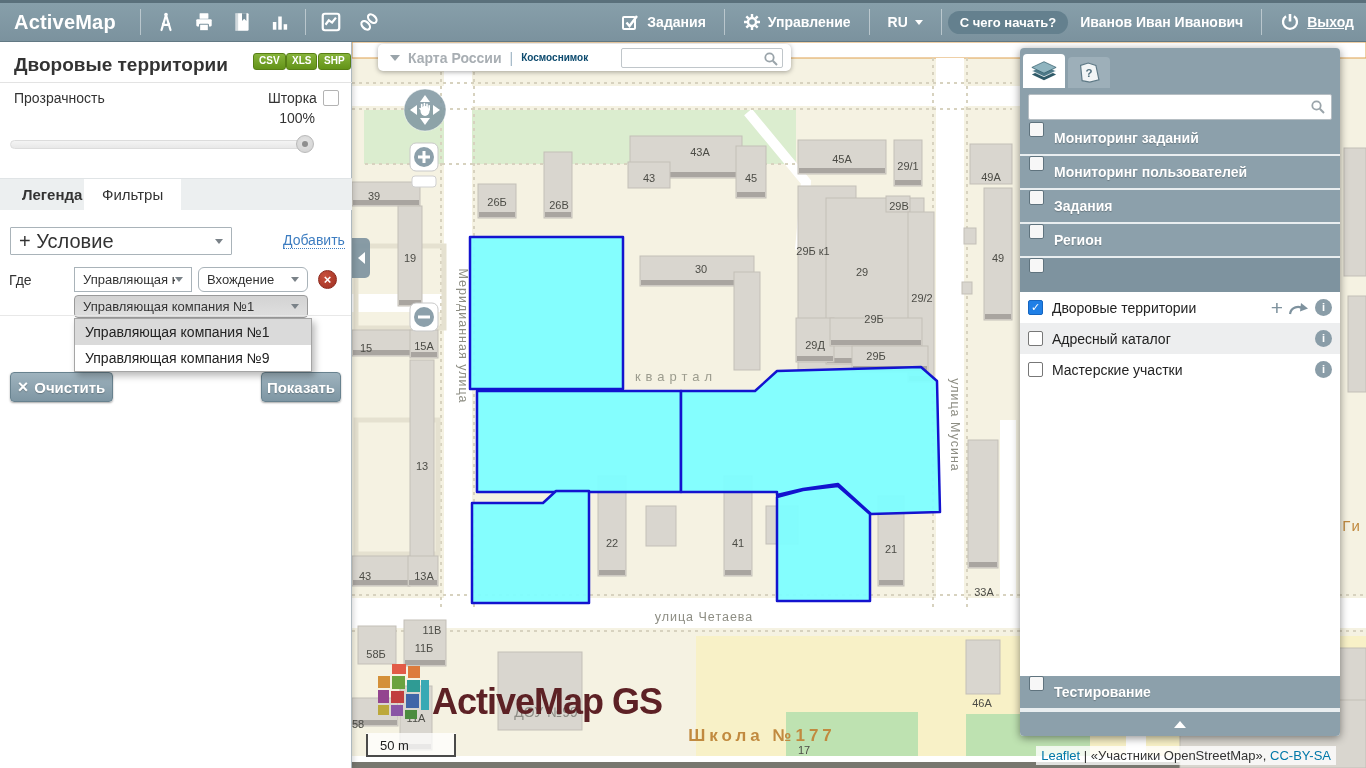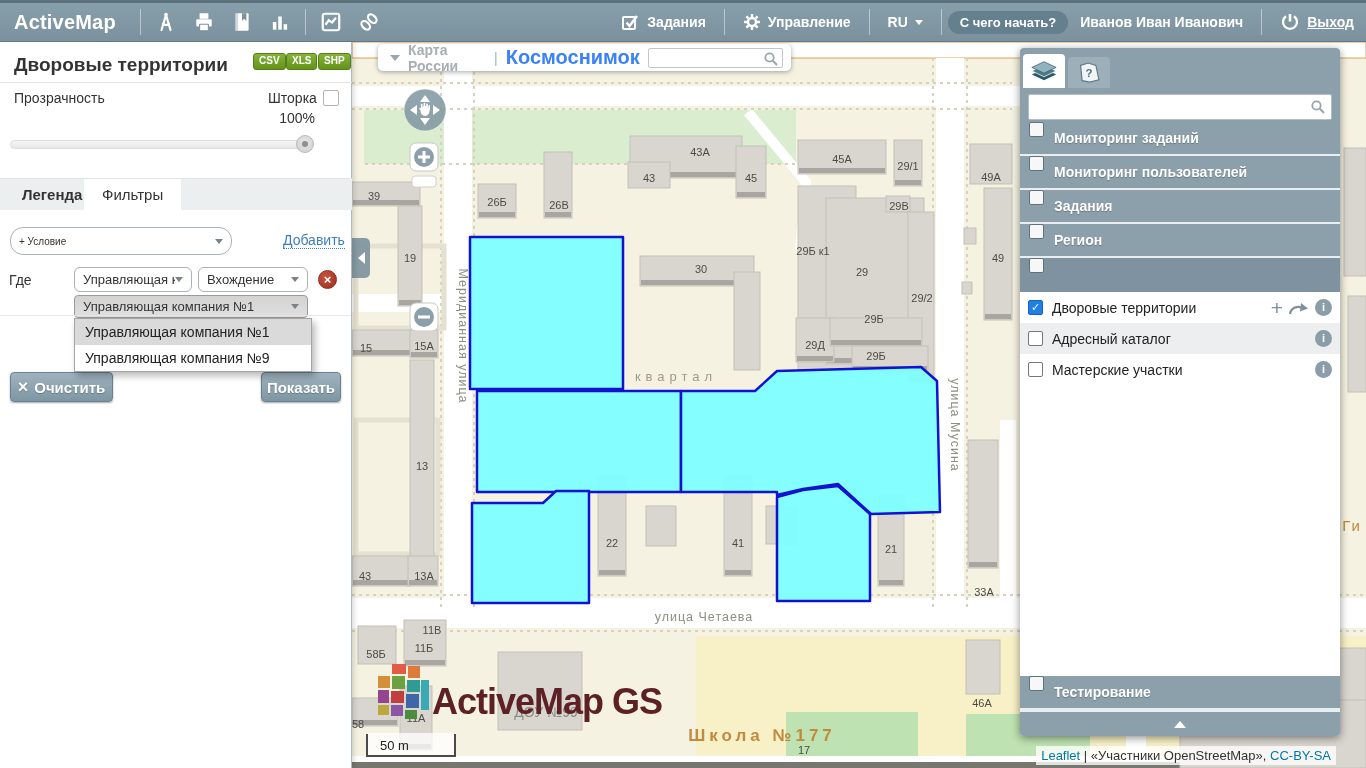--- a/index.html
+++ b/index.html
@@ -32,27 +32,27 @@
   .slider-track{position:absolute;left:10px;top:98px;width:302px;height:9px;border:1px solid #DCDCDC;border-radius:5px;
     background:linear-gradient(#F4F4F4,#E8E8E8);cursor:pointer}
   .slider-handle{position:absolute;left:296px;top:93px;width:18px;height:18px;border-radius:50%;
     background:radial-gradient(circle at 50% 40%,#E6E6E6,#CFCFCF);border:1px solid #B9B9B9;cursor:pointer}
   .slider-handle::after{content:"";position:absolute;left:5px;top:5px;width:6px;height:6px;border-radius:50%;background:#8F8F8F}
   .tabstrip{position:absolute;left:0;top:136px;width:352px;height:32px;background:#ECEFF0;border-top:1px solid #E0E4E6}
   .tab{position:absolute;top:0;height:32px;line-height:32px;padding:0 18px;font-size:15px;color:#333;cursor:pointer}
   .tab.legend{left:4px;font-weight:bold}
   .tab.filters{left:84px;background:#fff;height:34px}
   .lp-content{position:absolute;left:0;top:168px;width:351px;bottom:0;background:#fff}
-  .select{border:1px solid #A9B3B9;border-radius:13px;background:#fff;font-size:10px;color:#333;
+  .select{border:1px solid #A9B3B9;border-radius:1px;background:#fff;font-size:20px;color:#333;
     display:flex;align-items:center;padding:0 8px;cursor:pointer;position:absolute}
   .select .sel-caret{margin-left:auto;width:0;height:0;border-left:4px solid transparent;border-right:4px solid transparent;border-top:5px solid #7A8288}
   .cond-select{left:10px;top:17px;width:222px;height:28px}
   .add-link{position:absolute;left:283px;top:22px;font-size:14px;color:#3D7DC1;border-bottom:1px dotted #3D7DC1;cursor:pointer}
   .where-label{position:absolute;left:9px;top:62px;font-size:14px;color:#333}
-  .sel-field{left:74px;top:57px;width:118px;height:25px;border-radius:6px;font-size:13px}
+  .sel-field{left:74px;top:57px;width:118px;height:25px;border-radius:0;font-size:13px}
   .sel-op{left:198px;top:57px;width:110px;height:25px;border-radius:6px;font-size:13px}
   .del-btn{position:absolute;left:318px;top:60px;width:19px;height:19px;border-radius:50%;cursor:pointer;
     background:radial-gradient(circle at 35% 30%,#C8503C,#9E2F22);border:1px solid #8C281C;
     color:#fff;font-size:13px;font-weight:bold;line-height:17px;text-align:center}
   .sel-value{left:74px;top:85px;width:234px;height:23px;border-radius:4px;background:linear-gradient(#D3D3D3,#DFDFDF);border:1px solid #9A9A9A;font-size:13px}
   .hr2{position:absolute;left:0;top:105px;width:351px;height:1px;background:#E8E8E8}
   .dropdown{position:absolute;left:74px;top:108px;width:238px;background:#fff;border:1px solid #A5A5A5;
     box-shadow:3px 4px 7px rgba(0,0,0,.28);z-index:5}
   .dd-opt{height:26px;line-height:26px;padding:0 10px;font-size:14px;color:#222;cursor:pointer;white-space:nowrap}
   .dd-opt.hl{background:#DADADA}
@@ -91,21 +91,21 @@
   .rp-test{height:34px;flex:0 0 auto}
   .rp-footer{height:26px;background:#8CA0AB;border-top:2px solid #E9EEF0;flex:0 0 auto;display:flex;align-items:center;justify-content:center;cursor:pointer}
   .tri-up{width:0;height:0;border-left:6px solid transparent;border-right:6px solid transparent;border-bottom:7px solid #fff}
 
   
   .map-toolbar{position:absolute;left:378px;top:44px;width:413px;height:27px;background:#fff;border-radius:5px;z-index:20;
     box-shadow:0 1px 5px rgba(0,0,0,.35);display:flex;align-items:center;padding:0 8px;gap:8px}
   .mt-caret{width:0;height:0;border-left:5px solid transparent;border-right:5px solid transparent;border-top:6px solid #9AA4AA;margin-left:4px;cursor:pointer}
   .mt-base1{color:#A8AEB3;font-weight:bold;font-size:14px;cursor:pointer}
   .mt-div{color:#9FB5C5;font-size:14px}
-  .mt-base2{color:#3b82f6;font-weight:bold;font-size:20px;cursor:pointer}
+  .mt-base2{color:#0c4a6e;font-weight:bold;font-size:10px;cursor:pointer}
   .mt-search{margin-left:auto;position:relative;width:162px}
   .mt-search input{width:100%;height:20px;border:1px solid #C0C6CA;border-radius:2px;padding:0 22px 0 6px;font-size:12px;outline:none}
   .mt-search svg{position:absolute;right:4px;top:3px}
   .left-collapse{position:absolute;left:352px;top:238px;width:18px;height:40px;background:rgba(126,148,160,.92);
     border-radius:0 5px 5px 0;z-index:20;display:flex;align-items:center;justify-content:center;cursor:pointer}
   .tri-left{width:0;height:0;border-top:6px solid transparent;border-bottom:6px solid transparent;border-right:7px solid #fff}
   .attribution{position:absolute;right:30px;bottom:3px;z-index:25;background:rgba(255,255,255,.78);
     padding:2px 5px;font-size:13px;color:#333;white-space:nowrap}
   .attribution .lnk{color:#0078A8;cursor:pointer}
 

